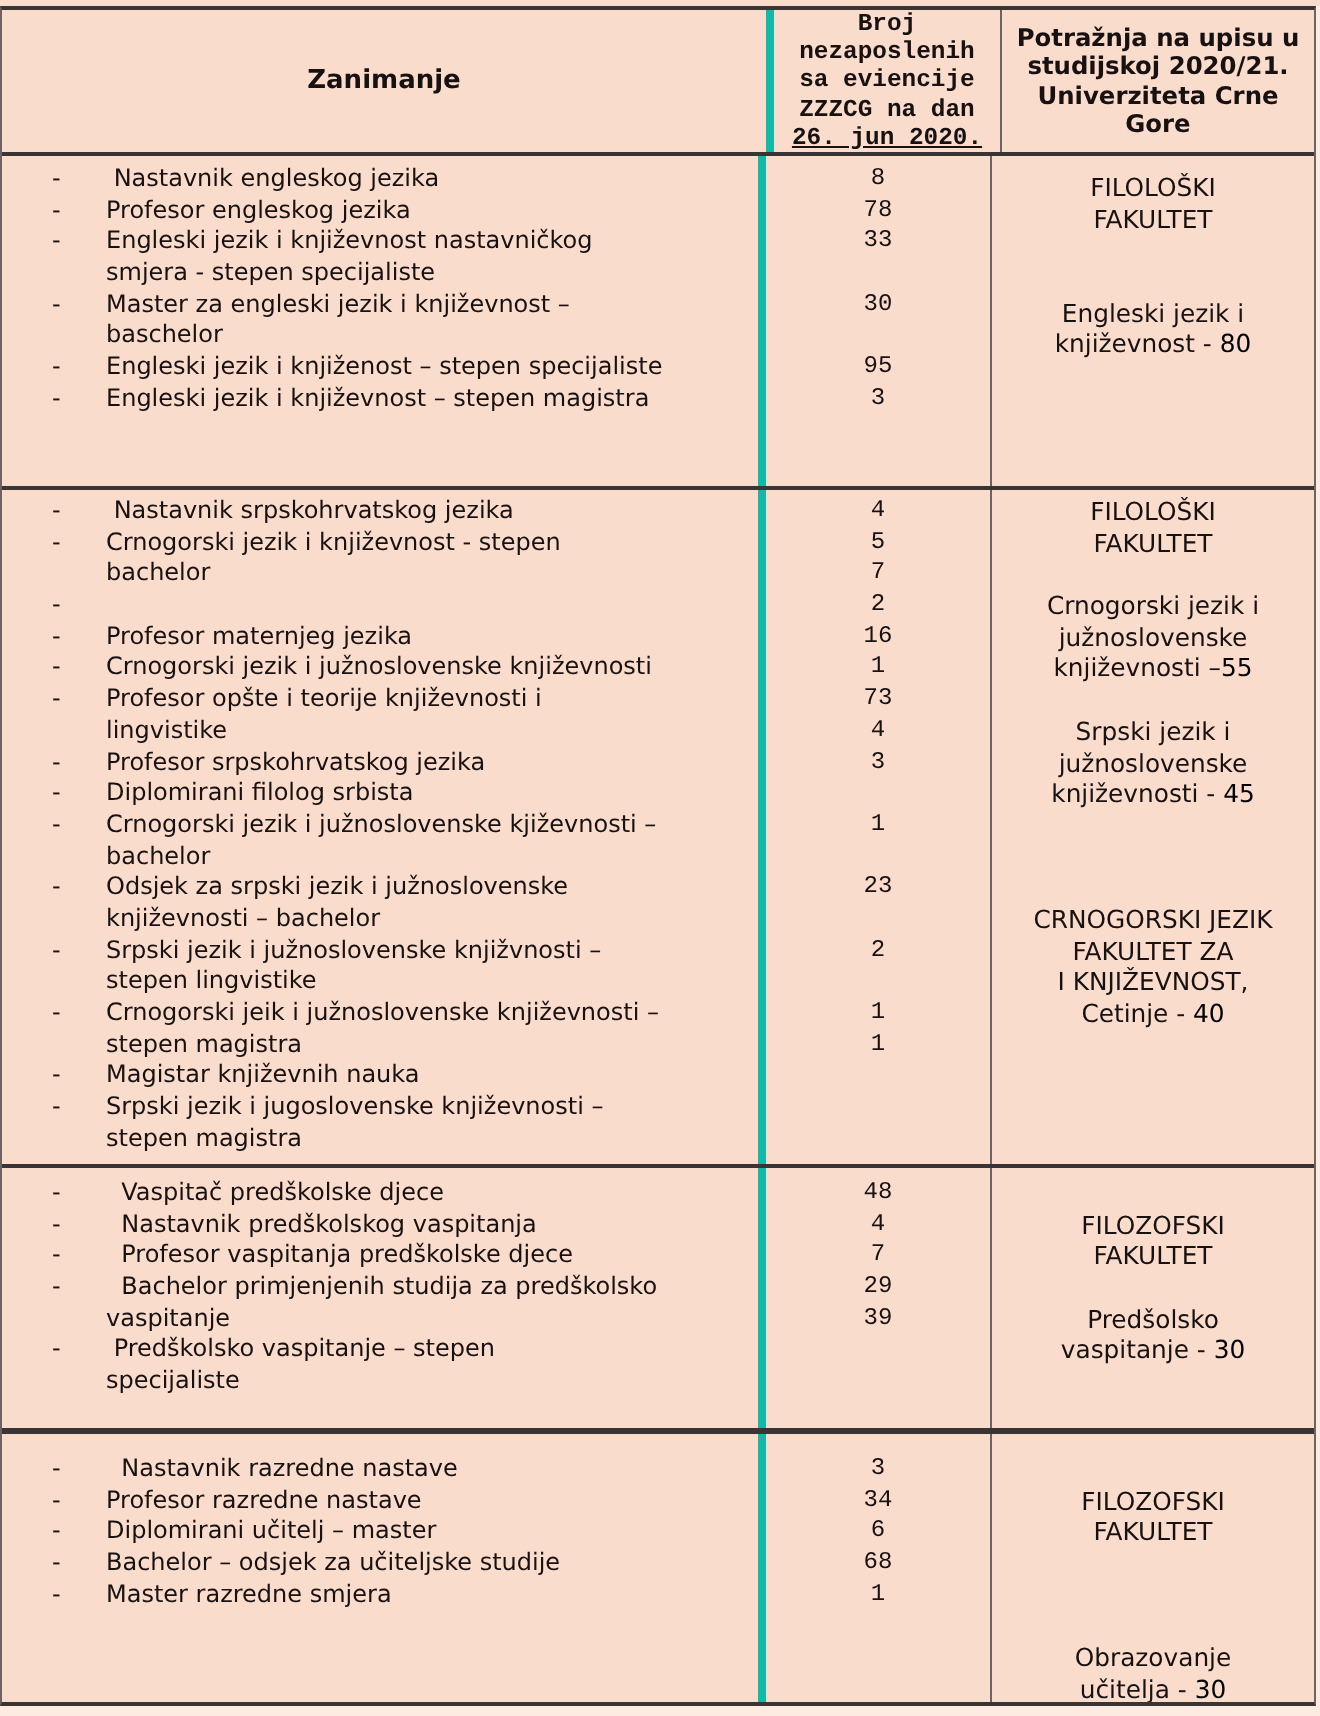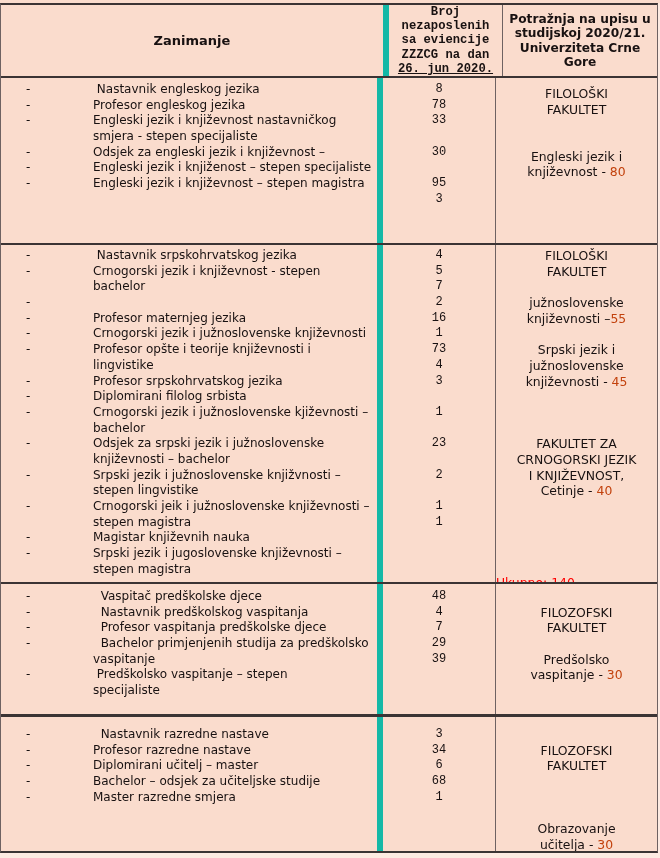--- a/index.html
+++ b/index.html
@@ -10,21 +10,21 @@
     color:#181111;
   }
   .strip-top{height:3px;background:#fadccd;}
   .doc-table{
     width:656px;background:#fadccd;
     border-top:2px solid #3b3434;border-bottom:2px solid #3b3434;
     border-left:1px solid #6e6262;border-right:1px solid #6e6262;
   }
   .row{display:flex;}
   .col{overflow:hidden;}
-  .col1{width:382px;border-right:6px solid #14b8a6;}
+  .col1{width:382px;border-right:4px solid #14b8a6;}
   .col2{width:113px;border-right:1px solid #6e6262;font-family:Liberation Mono, monospace;}
   .col3{flex:1;}
   
   .header{height:71px;border-bottom:2px solid #3b3434;}
   .header .col1{display:flex;align-items:center;justify-content:center;}
   .h-title{font-weight:bold;font-size:13px;}
   .hlines{display:flex;flex-direction:column;justify-content:center;height:100%;}
   .hline{font-weight:bold;font-size:12.2px;line-height:14.2px;text-align:center;white-space:pre;}
   .hline.u{text-decoration:underline;}
   
@@ -35,26 +35,26 @@
   .sec4{height:134px;border-bottom:none;}
   .section .col{height:100%;box-sizing:border-box;}
   .sec1 .col{padding-top:4px;}
   .sec2 .col{padding-top:3px;}
   .sec3 .col{padding-top:5px;}
   .sec4 .col{padding-top:10px;}
   .sec1 .col3{padding-top:8px;}
   .line{line-height:15.7px;height:15.7px;font-size:12px;white-space:pre;}
   .col1 .line{padding-left:25px;display:flex;}
   .dash{display:inline-block;width:27px;flex:0 0 27px;}
-  .txt{white-space:pre;margin-left:40px;}
+  .txt{white-space:pre;}
   .vline{text-align:center;}
   .total{color:#fe0000;font-weight:bold;font-size:13px;margin-top:45px;}
   .col3 .line{font-weight:normal;text-align:center;font-size:12.4px;}
   .col3 .line.tright{text-align:left;padding-right:3px;}
-  .red{color:#c2410c;}
+  .red{color:#000000;}
 </style>
 </head>
 <body>
 
 <div class="strip-top"></div>
 
 <div class="doc-table">
   <div class="row header">
     <div class="col col1">
       <span class="h-title">Zanimanje</span>
@@ -77,21 +77,22 @@
       </div>
     </div>
   </div>
   <div id="sections">
       <div class="row section sec1">
         <div class="col col1">
           <div class="line"><span class="dash">-</span><span class="txt"> Nastavnik engleskog jezika</span></div>
           <div class="line"><span class="dash">-</span><span class="txt">Profesor engleskog jezika</span></div>
           <div class="line"><span class="dash">-</span><span class="txt">Engleski jezik i književnost nastavničkog</span></div>
           <div class="line"><span class="dash"></span><span class="txt">smjera - stepen specijaliste</span></div>
-          <div class="line"><span class="dash">-</span><span class="txt">Odsjek za engleski jezik i književnost –</span></div>
+          <div class="line"><span class="dash">-</span><span class="txt">Master za engleski jezik i književnost –</span></div>
+          <div class="line"><span class="dash"></span><span class="txt">baschelor</span></div>
           <div class="line"><span class="dash">-</span><span class="txt">Engleski jezik i knjiženost – stepen specijaliste</span></div>
           <div class="line"><span class="dash">-</span><span class="txt">Engleski jezik i književnost – stepen magistra</span></div>
           <div class="line"><span class="dash"></span><span class="txt"></span></div>
           <div class="line"><span class="dash"></span><span class="txt"></span></div>
         </div>
         <div class="col col2">
           <div class="line vline">8</div>
           <div class="line vline">78</div>
           <div class="line vline">33</div>
           <div class="line vline"></div>
@@ -155,31 +156,32 @@
           <div class="line vline">1</div>
           <div class="line vline">1</div>
           <div class="line vline"></div>
           <div class="line vline total">Ukupno: 143</div>
           <div class="line vline"></div>
         </div>
         <div class="col col3">
           <div class="line"><span class="btxt">FILOLOŠKI</span><span class="red"></span></div>
           <div class="line"><span class="btxt">FAKULTET</span><span class="red"></span></div>
           <div class="line"><span class="btxt"></span><span class="red"></span></div>
+          <div class="line"><span class="btxt">Crnogorski jezik i</span><span class="red"></span></div>
           <div class="line"><span class="btxt">južnoslovenske</span><span class="red"></span></div>
           <div class="line"><span class="btxt">književnosti –</span><span class="red">55</span></div>
           <div class="line"><span class="btxt"></span><span class="red"></span></div>
           <div class="line"><span class="btxt">Srpski jezik i</span><span class="red"></span></div>
           <div class="line"><span class="btxt">južnoslovenske</span><span class="red"></span></div>
           <div class="line"><span class="btxt">književnosti - </span><span class="red">45</span></div>
           <div class="line"><span class="btxt"></span><span class="red"></span></div>
           <div class="line"><span class="btxt"></span><span class="red"></span></div>
           <div class="line"><span class="btxt"></span><span class="red"></span></div>
+          <div class="line"><span class="btxt">CRNOGORSKI JEZIK</span><span class="red"></span></div>
           <div class="line"><span class="btxt">FAKULTET ZA</span><span class="red"></span></div>
-          <div class="line"><span class="btxt">CRNOGORSKI JEZIK</span><span class="red"></span></div>
           <div class="line"><span class="btxt">I KNJIŽEVNOST,</span><span class="red"></span></div>
           <div class="line"><span class="btxt">Cetinje - </span><span class="red">40</span></div>
           <div class="line"><span class="btxt"></span><span class="red"></span></div>
           <div class="line"><span class="btxt"></span><span class="red"></span></div>
           <div class="line total tright"><span class="btxt">Ukupno: 140</span><span class="red"></span></div>
         </div>
       </div>
       <div class="row section sec3">
         <div class="col col1">
           <div class="line"><span class="dash">-</span><span class="txt">  Vaspitač predškolske djece</span></div>

